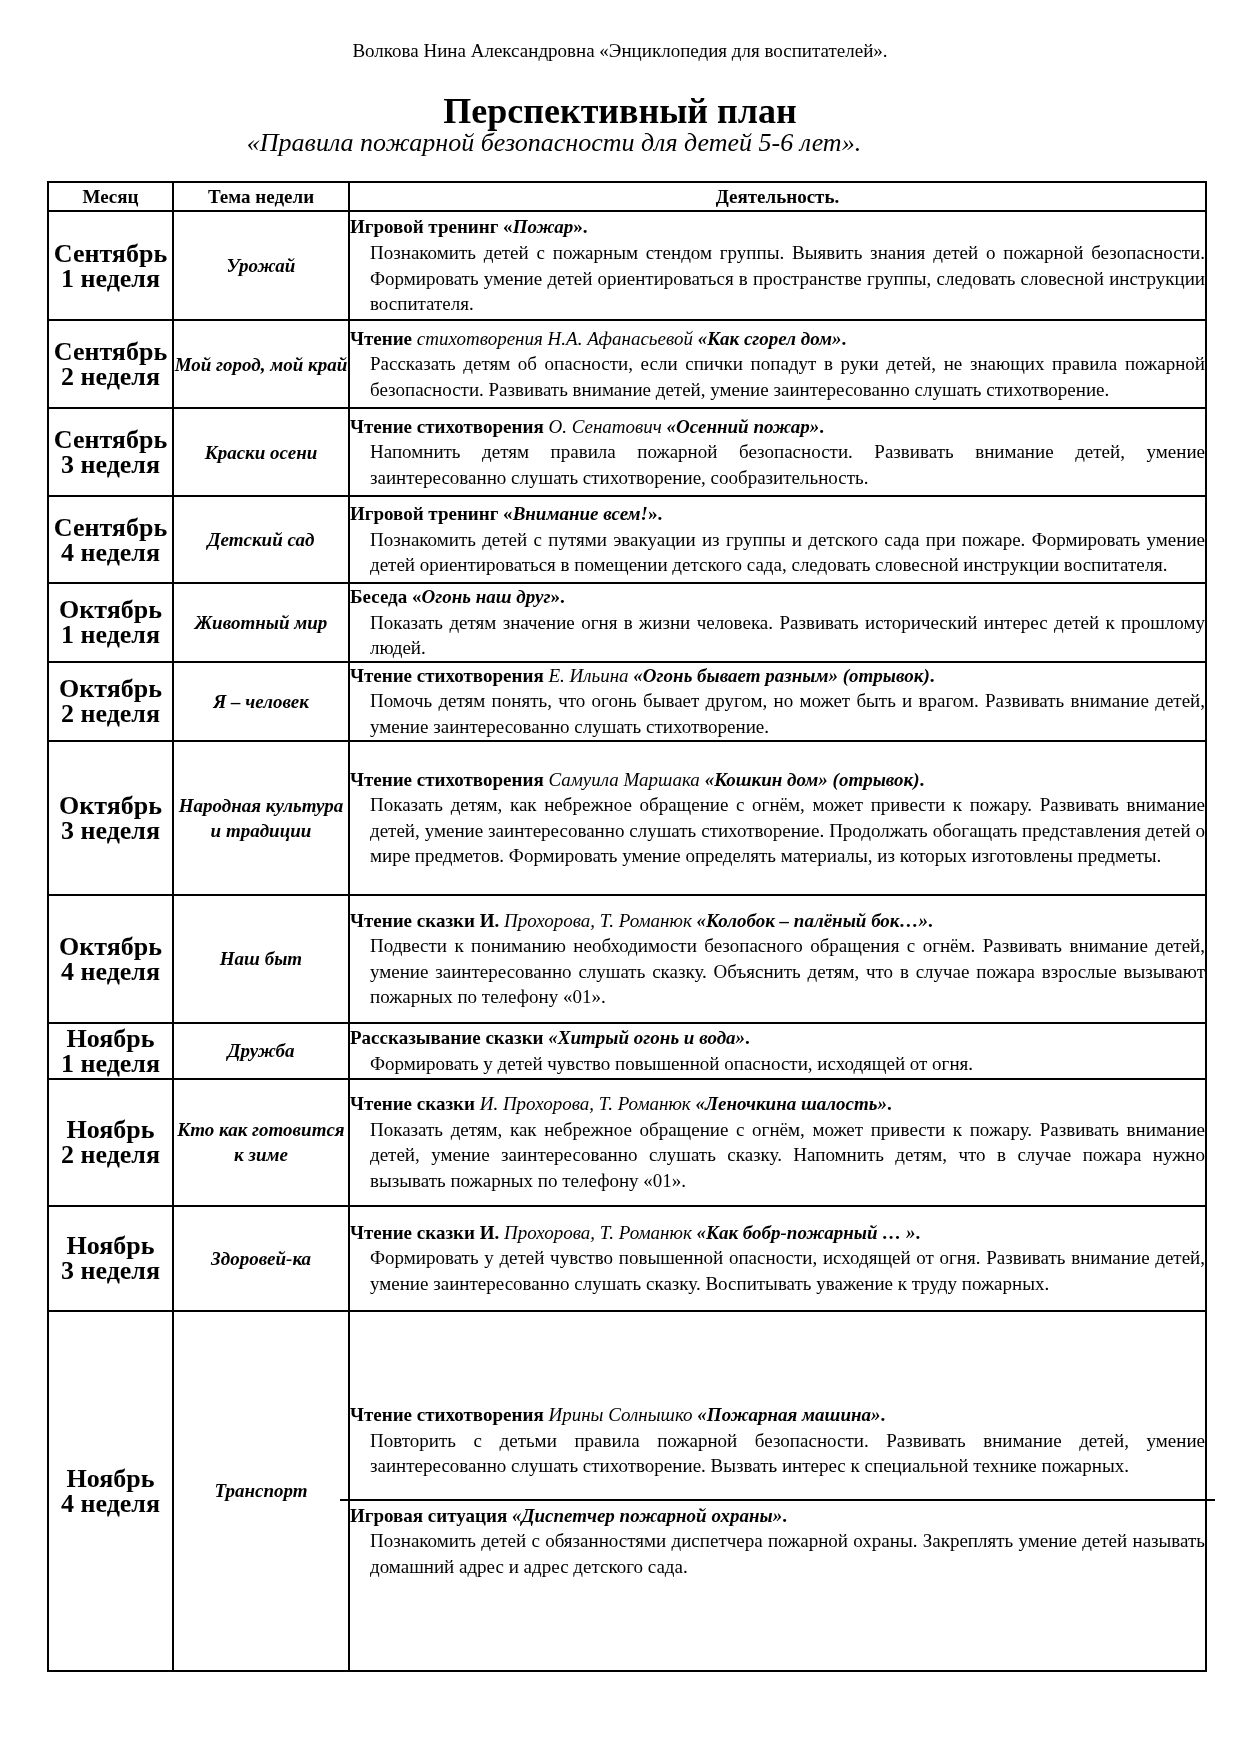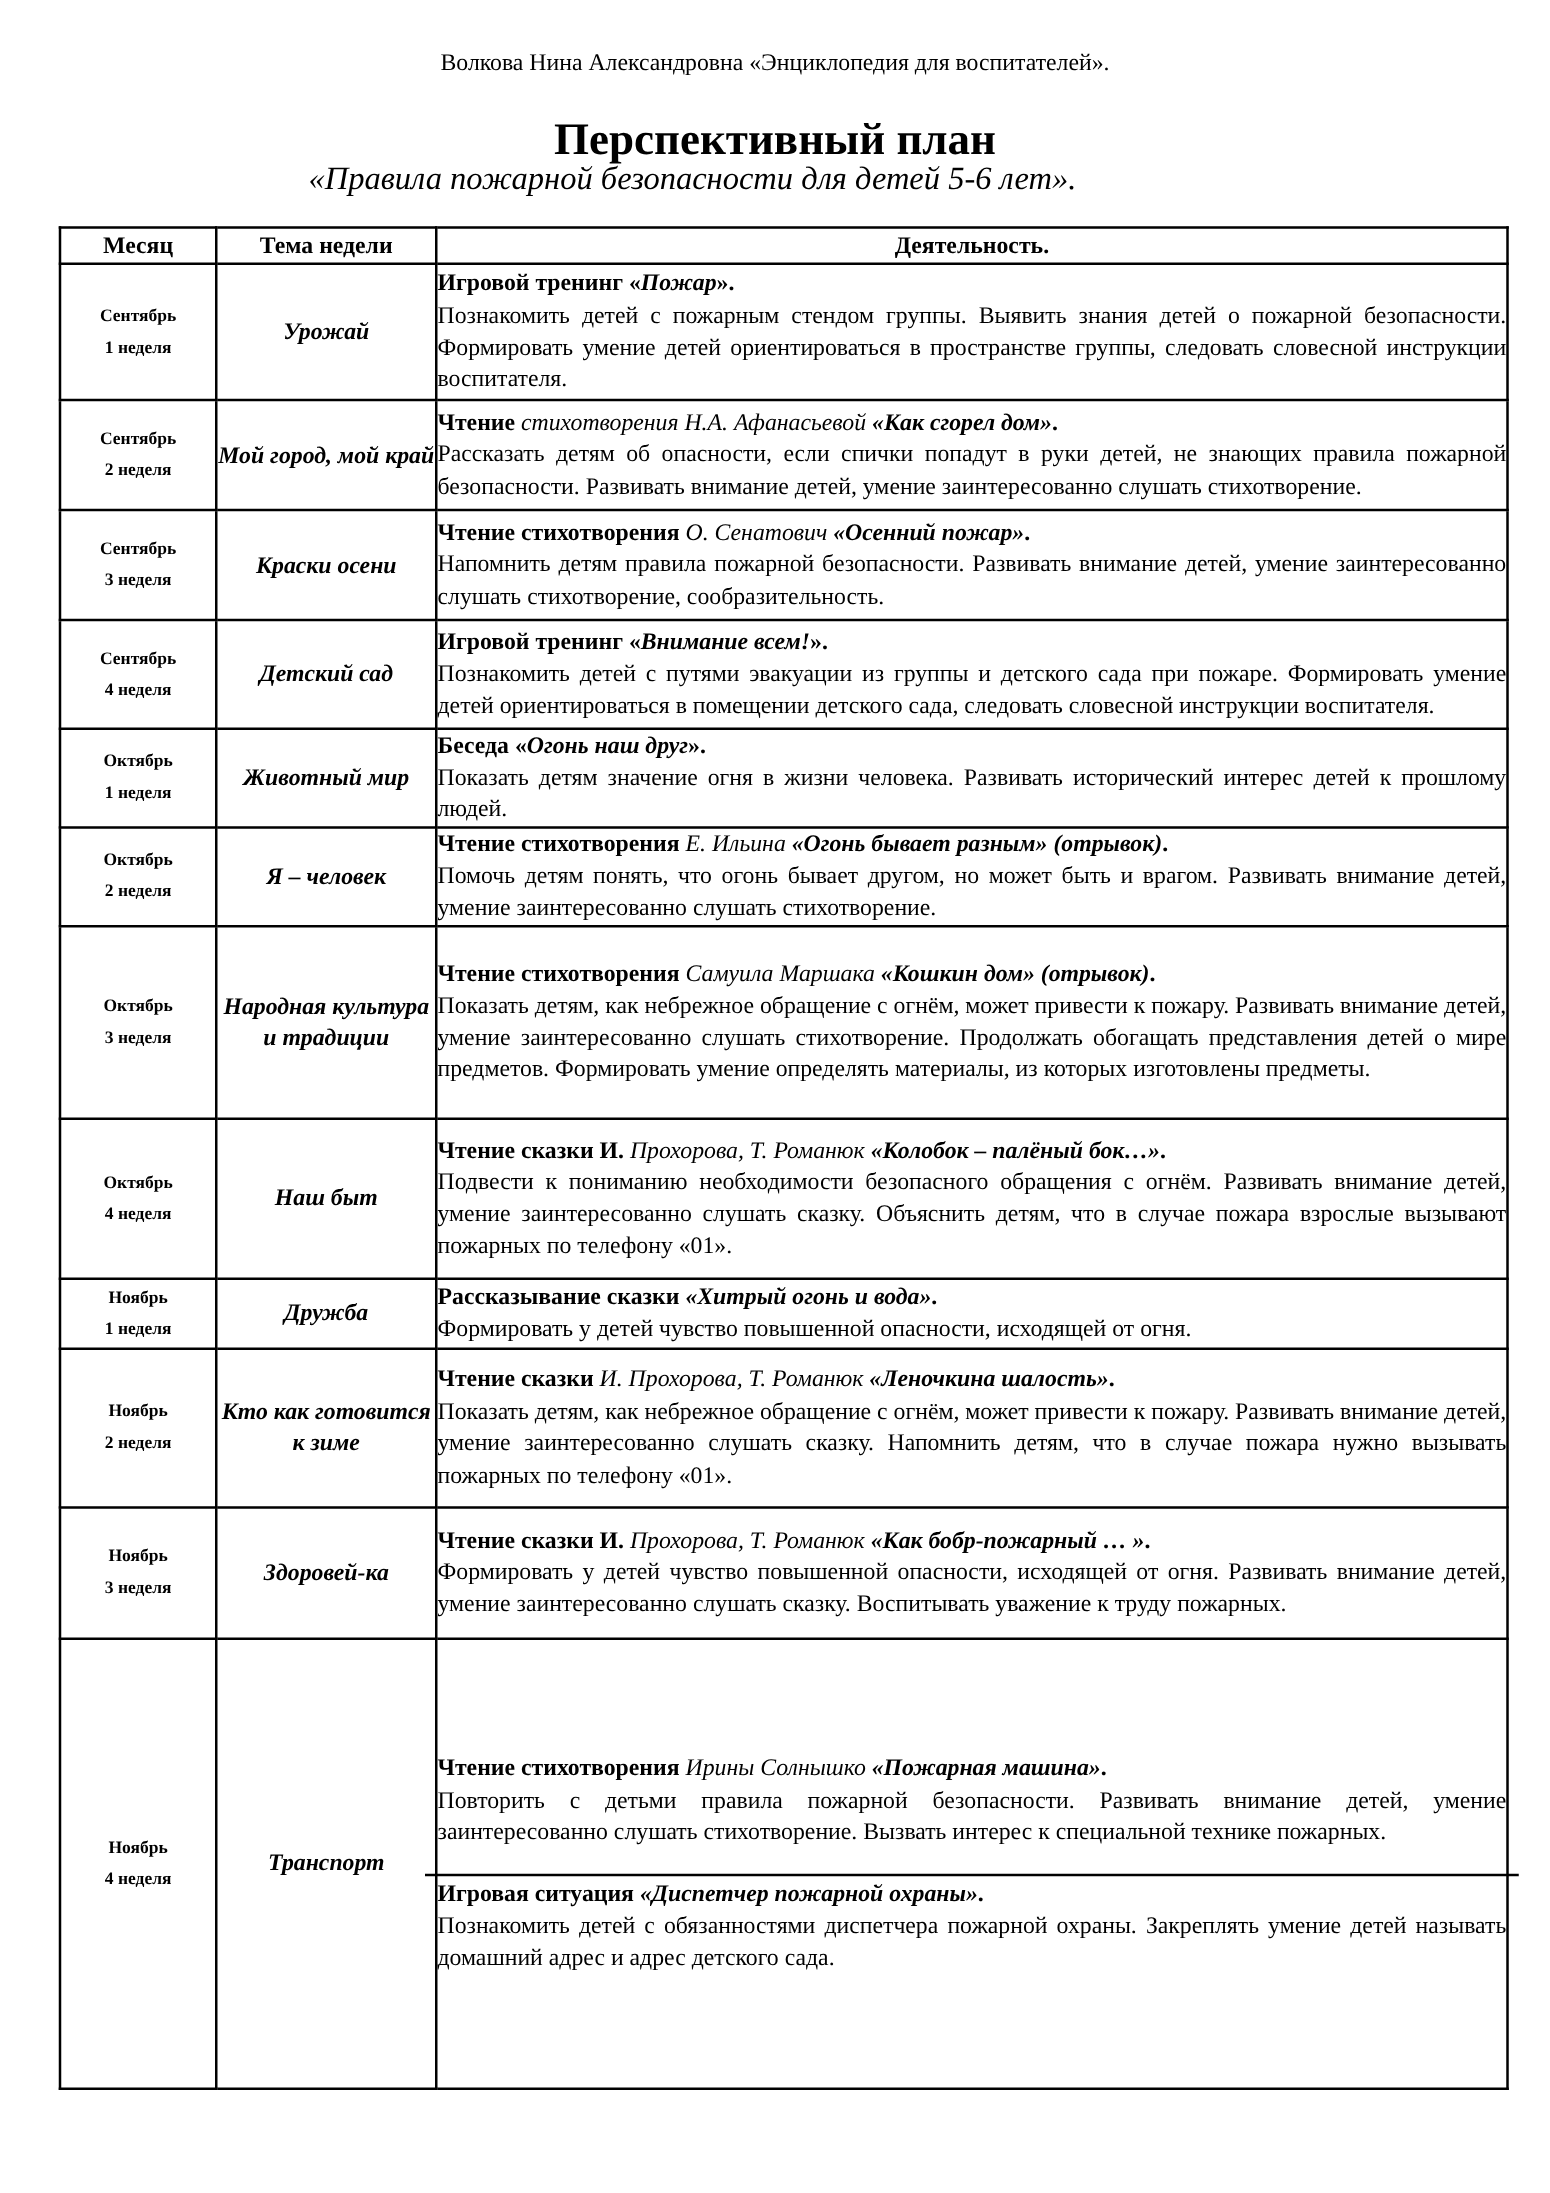--- a/index.html
+++ b/index.html
@@ -6,28 +6,28 @@
   body { width: 1240px; height: 1754px; position: relative; font-family: "Liberation Serif", "DejaVu Serif", serif; color: #000; }
   .header-line { position: absolute; top: 40px; left: 0; width: 1240px; text-align: center; font-size: 19px; }
   .title { position: absolute; top: 90px; left: 0; width: 1240px; text-align: center; font-size: 36px; font-weight: bold; }
   .subtitle { position: absolute; top: 128px; left: 0; width: 1108px; text-align: center; font-size: 26px; font-style: italic; }
   table.plan { position: absolute; top: 181px; left: 47px; width: 1158px; border-collapse: collapse; table-layout: fixed; }
   table.plan td, table.plan th { border: 2px solid #000000; vertical-align: middle; padding: 0; }
   table.plan th { font-size: 19px; font-weight: bold; height: 27px; text-align: center; }
   col.c1 { width: 125px; }
   col.c2 { width: 176px; }
   col.c3 { width: 857px; }
-  td.month { text-align: center; font-weight: bold; font-size: 14px; line-height: 25px; }
+  td.month { text-align: center; font-weight: bold; font-size: 26px; line-height: 25px; }
   td.theme { text-align: center; font-weight: bold; font-style: italic; font-size: 19px; line-height: 25px; padding: 0 12px; }
   td.act { font-size: 19px; line-height: 25.6px; text-align: justify; padding: 2px 10px 4px 10px; vertical-align: top; }
   .act-title { display: block; text-align: left; }
   .act-title .lbl { font-weight: bold; }
   .act-title .it { font-style: italic; }
   .act-title .bi { font-style: italic; font-weight: bold; }
-  .act-desc { display: block; }
+  .act-desc { display: block; padding-left: 20px; }
   .sub { border-top: 2px solid #000; margin: 20px -10px 0 -10px; padding: 2px 10px 0 10px; }
 </style>
 </head>
 <body>
 
 <div class="header-line">Волкова Нина Александровна  «Энциклопедия для воспитателей».</div>
 <div class="title">Перспективный план</div>
 <div class="subtitle">«Правила пожарной безопасности для детей 5-6 лет».</div>
 
 <table class="plan">

